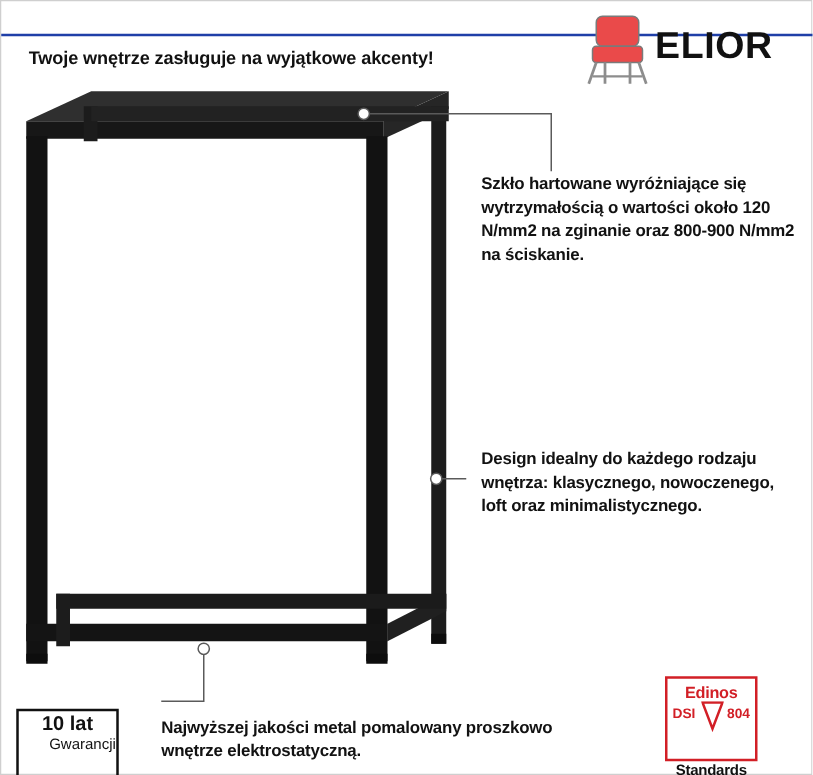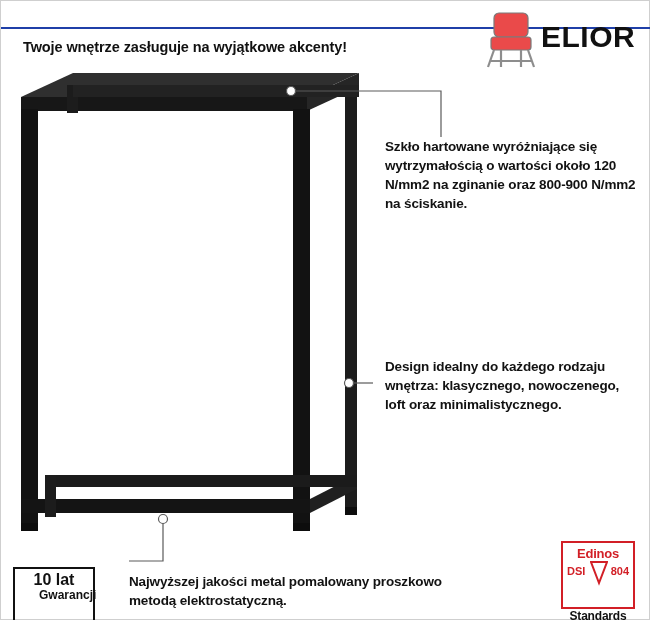--- a/index.html
+++ b/index.html
@@ -39,21 +39,21 @@
     left: 0px;
     top: 26px;
     width: 650px;
     height: 2px;
     background: #1f3fa8;
   }
 
   
   .logo-wrap {
     position: absolute;
-    left: 484px;
+    left: 467px;
     top: 8px;
     width: 156px;
     height: 62px;
     text-decoration: underline;
   }
   .logo-chair {
     position: absolute;
     left: 0px;
     top: 2px;
     width: 52px;
@@ -112,29 +112,29 @@
   }
   .badge-warranty .line1 {
     margin-top: 3px;
     font-size: 16px;
     font-weight: bold;
     color: #111111;
     line-height: 1.05;
   }
   .badge-warranty .line2 {
     font-size: 12px;
-    font-weight: bold;
+    font-weight: normal;
     color: #111111;
     line-height: 1.1;
     margin-left: 24px;
   }
 
   .badge-edinos {
     position: absolute;
-    left: 560px;
+    left: 531px;
     top: 540px;
     width: 74px;
     height: 68px;
     border: 2px solid #d21f26;
     box-sizing: border-box;
     background: #ffffff;
     text-align: center;
   }
   .badge-edinos .e-top {
     margin-top: 3px;
@@ -230,21 +230,21 @@
 
     <line x1="344" y1="382" x2="372" y2="382" stroke="#5a5a5a" stroke-width="1.2"></line>
     <circle cx="348" cy="382" r="4.5" fill="#ffffff" stroke="#5a5a5a" stroke-width="1.2"></circle>
 
     <polyline points="162,518 162,560 128,560" fill="none" stroke="#5a5a5a" stroke-width="1.2"></polyline>
     <circle cx="162" cy="518" r="4.5" fill="#ffffff" stroke="#5a5a5a" stroke-width="1.2"></circle>
   </svg>
 
   <div class="callout callout-1">Szkło hartowane wyróżniające się wytrzymałością o wartości około 120 N/mm2 na zginanie oraz 800-900 N/mm2 na ściskanie.</div>
   <div class="callout callout-2">Design idealny do każdego rodzaju wnętrza: klasycznego, nowoczenego, loft oraz minimalistycznego.</div>
-  <div class="callout callout-3">Najwyższej jakości metal pomalowany proszkowo metodą elektrostatyczną.</div>
+  <div class="callout callout-3">Najwyższej jakości metal pomalowany proszkowo wnętrze elektrostatyczną.</div>
 
   <div class="badge-warranty">
     <div class="line1">10 lat</div>
     <div class="line2">Gwarancji</div>
   </div>
 
   <div class="badge-edinos">
     <div class="e-top">Edinos</div>
     <div class="e-mid">
       <span class="e-dsi">DSI</span>

